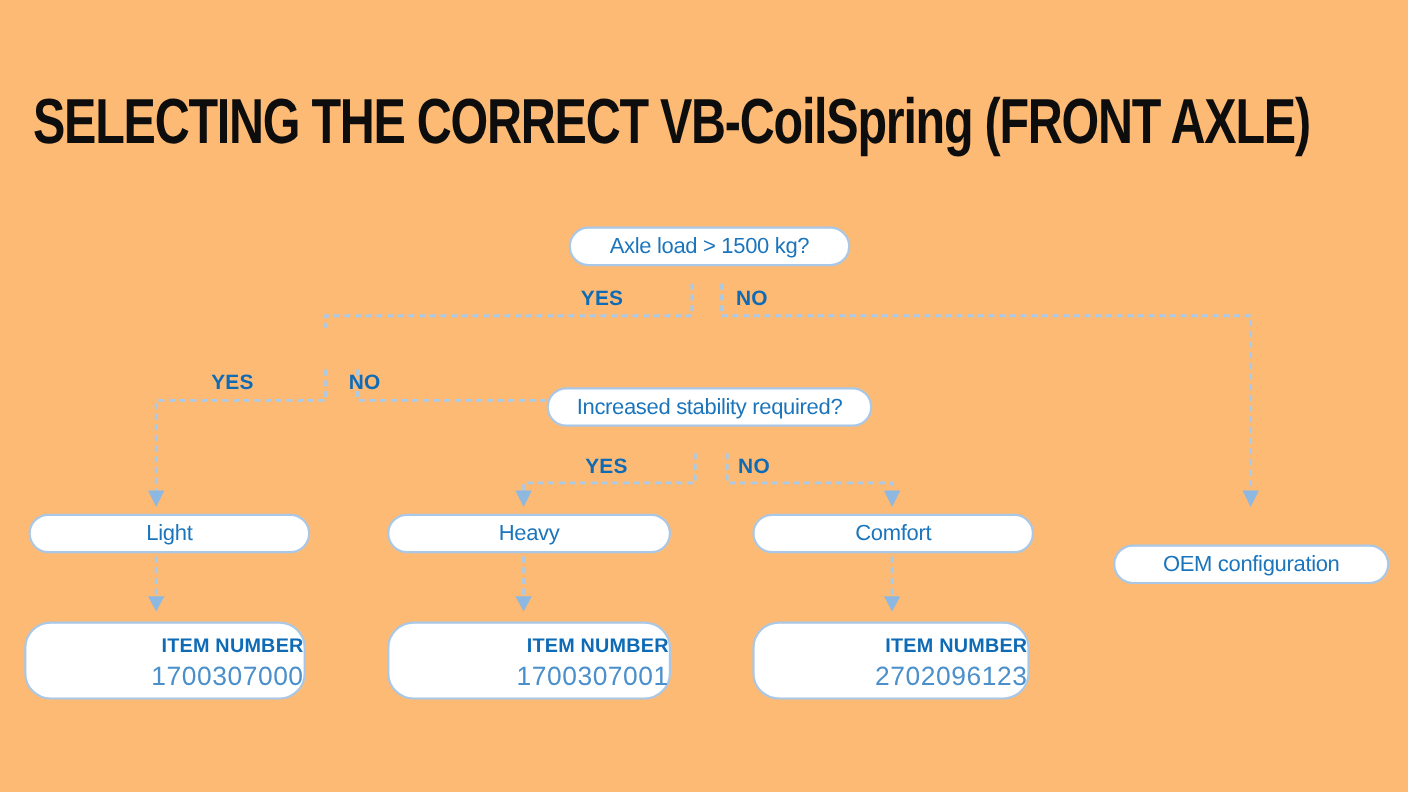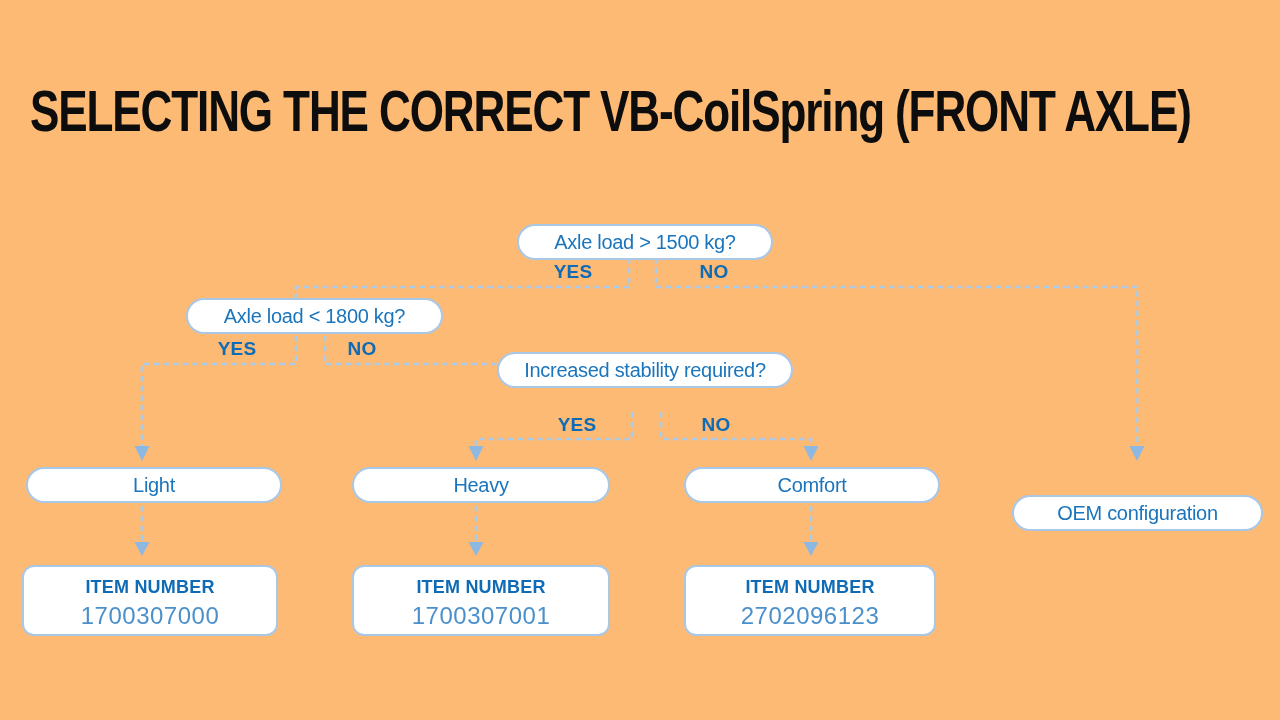--- a/index.html
+++ b/index.html
@@ -21,28 +21,28 @@
   }
   .arrow { fill:var(--arrow-blue,#8cb8e2); stroke:none; }
   .node, .result {
     position:absolute; height:36px; box-sizing:border-box;
     border:2px solid var(--border-blue,#a9c7e6); border-radius:18px;
     background:#ffffff; display:flex; align-items:center; justify-content:center;
     color:var(--text-blue,#1b75bc); font-size:20px; letter-spacing:-0.3px;
     white-space:nowrap;
   }
   .yn {
-    position:absolute; width:90px; text-align:center;
+    position:absolute; width:90px; 
     font-size:19px; font-weight:bold; color:var(--bold-blue,#0f6bb5);
     letter-spacing:0.2px;
   }
   .item-box {
     position:absolute; height:71px; box-sizing:border-box;
-    border:2.5px solid var(--border-blue,#a9c7e6); border-radius:12px;
-    background:#ffffff; text-align:center;
+    border:2.5px solid var(--border-blue,#a9c7e6); border-radius:24px;
+    background:#ffffff; text-align:right;
   }
   .item-heading {
     margin-top:10px; font-size:18px; font-weight:bold;
     color:var(--bold-blue,#0f6bb5); letter-spacing:0.2px;
   }
   .item-number {
     margin-top:4px; font-size:24px; color:var(--number-blue,#4b90cb);
     letter-spacing:0.5px;
   }
 </style>
@@ -74,25 +74,24 @@
     <path class="arrow" d="M134.5 446 L149.5 446 L142 461 Z"></path>
     <path class="arrow" d="M468.5 446 L483.5 446 L476 461 Z"></path>
     <path class="arrow" d="M803.5 446 L818.5 446 L811 461 Z"></path>
     <path class="arrow" d="M1129.5 446 L1144.5 446 L1137 461 Z"></path>
 
     <path class="arrow" d="M134.5 542 L149.5 542 L142 556 Z"></path>
     <path class="arrow" d="M468.5 542 L483.5 542 L476 556 Z"></path>
     <path class="arrow" d="M803.5 542 L818.5 542 L811 556 Z"></path>
   </svg>
 
-  <div class="node" style="left:517px; top:224px; width:256px;">Axle load &gt; 1500 kg?</div>
+  <div class="node" style="left:517px; top:206px; width:256px;">Axle load &gt; 1500 kg?</div>
   <div class="yn" style="left:528px; top:261px;">YES</div>
   <div class="yn" style="left:669px; top:261px;">NO</div>
 
-  <div class="node" style="left:186px; top:298px; width:257px;">Axle load &lt; 1800 kg?</div>
   <div class="yn" style="left:192px; top:338px;">YES</div>
   <div class="yn" style="left:317px; top:338px;">NO</div>
 
   <div class="node" style="left:497px; top:352px; width:296px;">Increased stability required?</div>
   <div class="yn" style="left:532px; top:414px;">YES</div>
   <div class="yn" style="left:671px; top:414px;">NO</div>
 
   <div class="result" style="left:26px; top:467px; width:256px;">Light</div>
   <div class="result" style="left:684px; top:467px; width:256px;">Comfort</div>
   <div class="result" style="left:352px; top:467px; width:258px;">Heavy</div>

